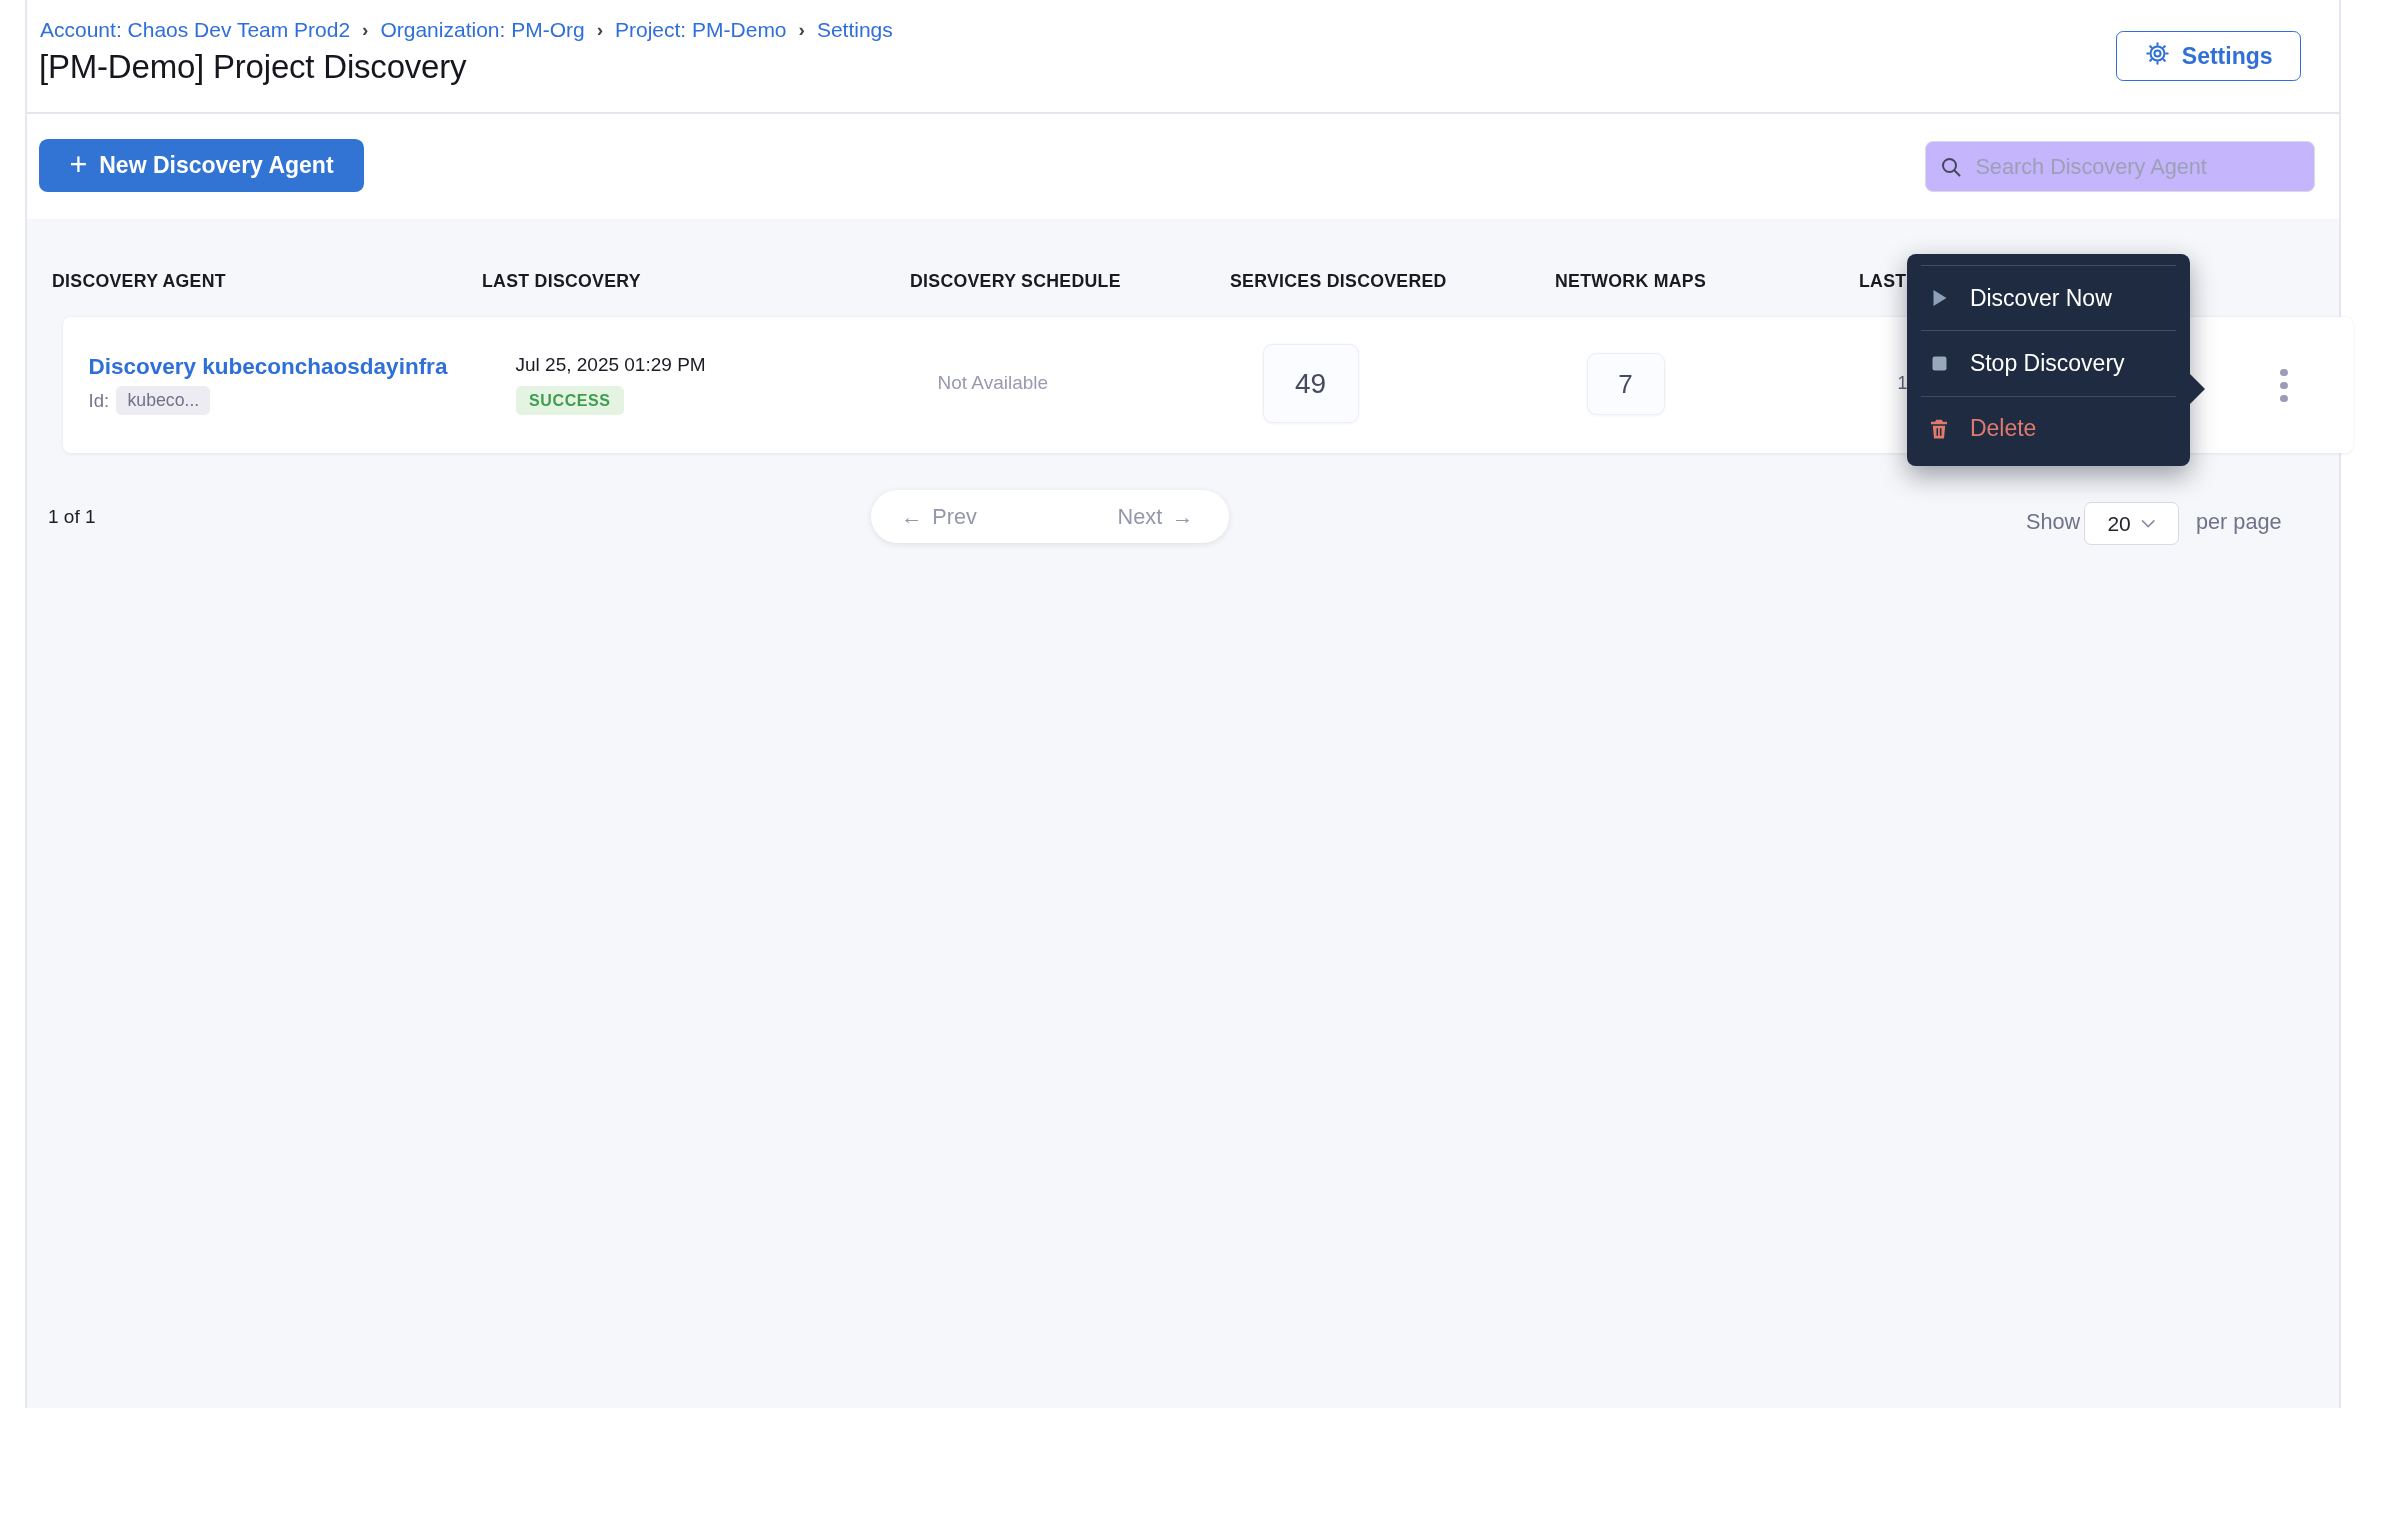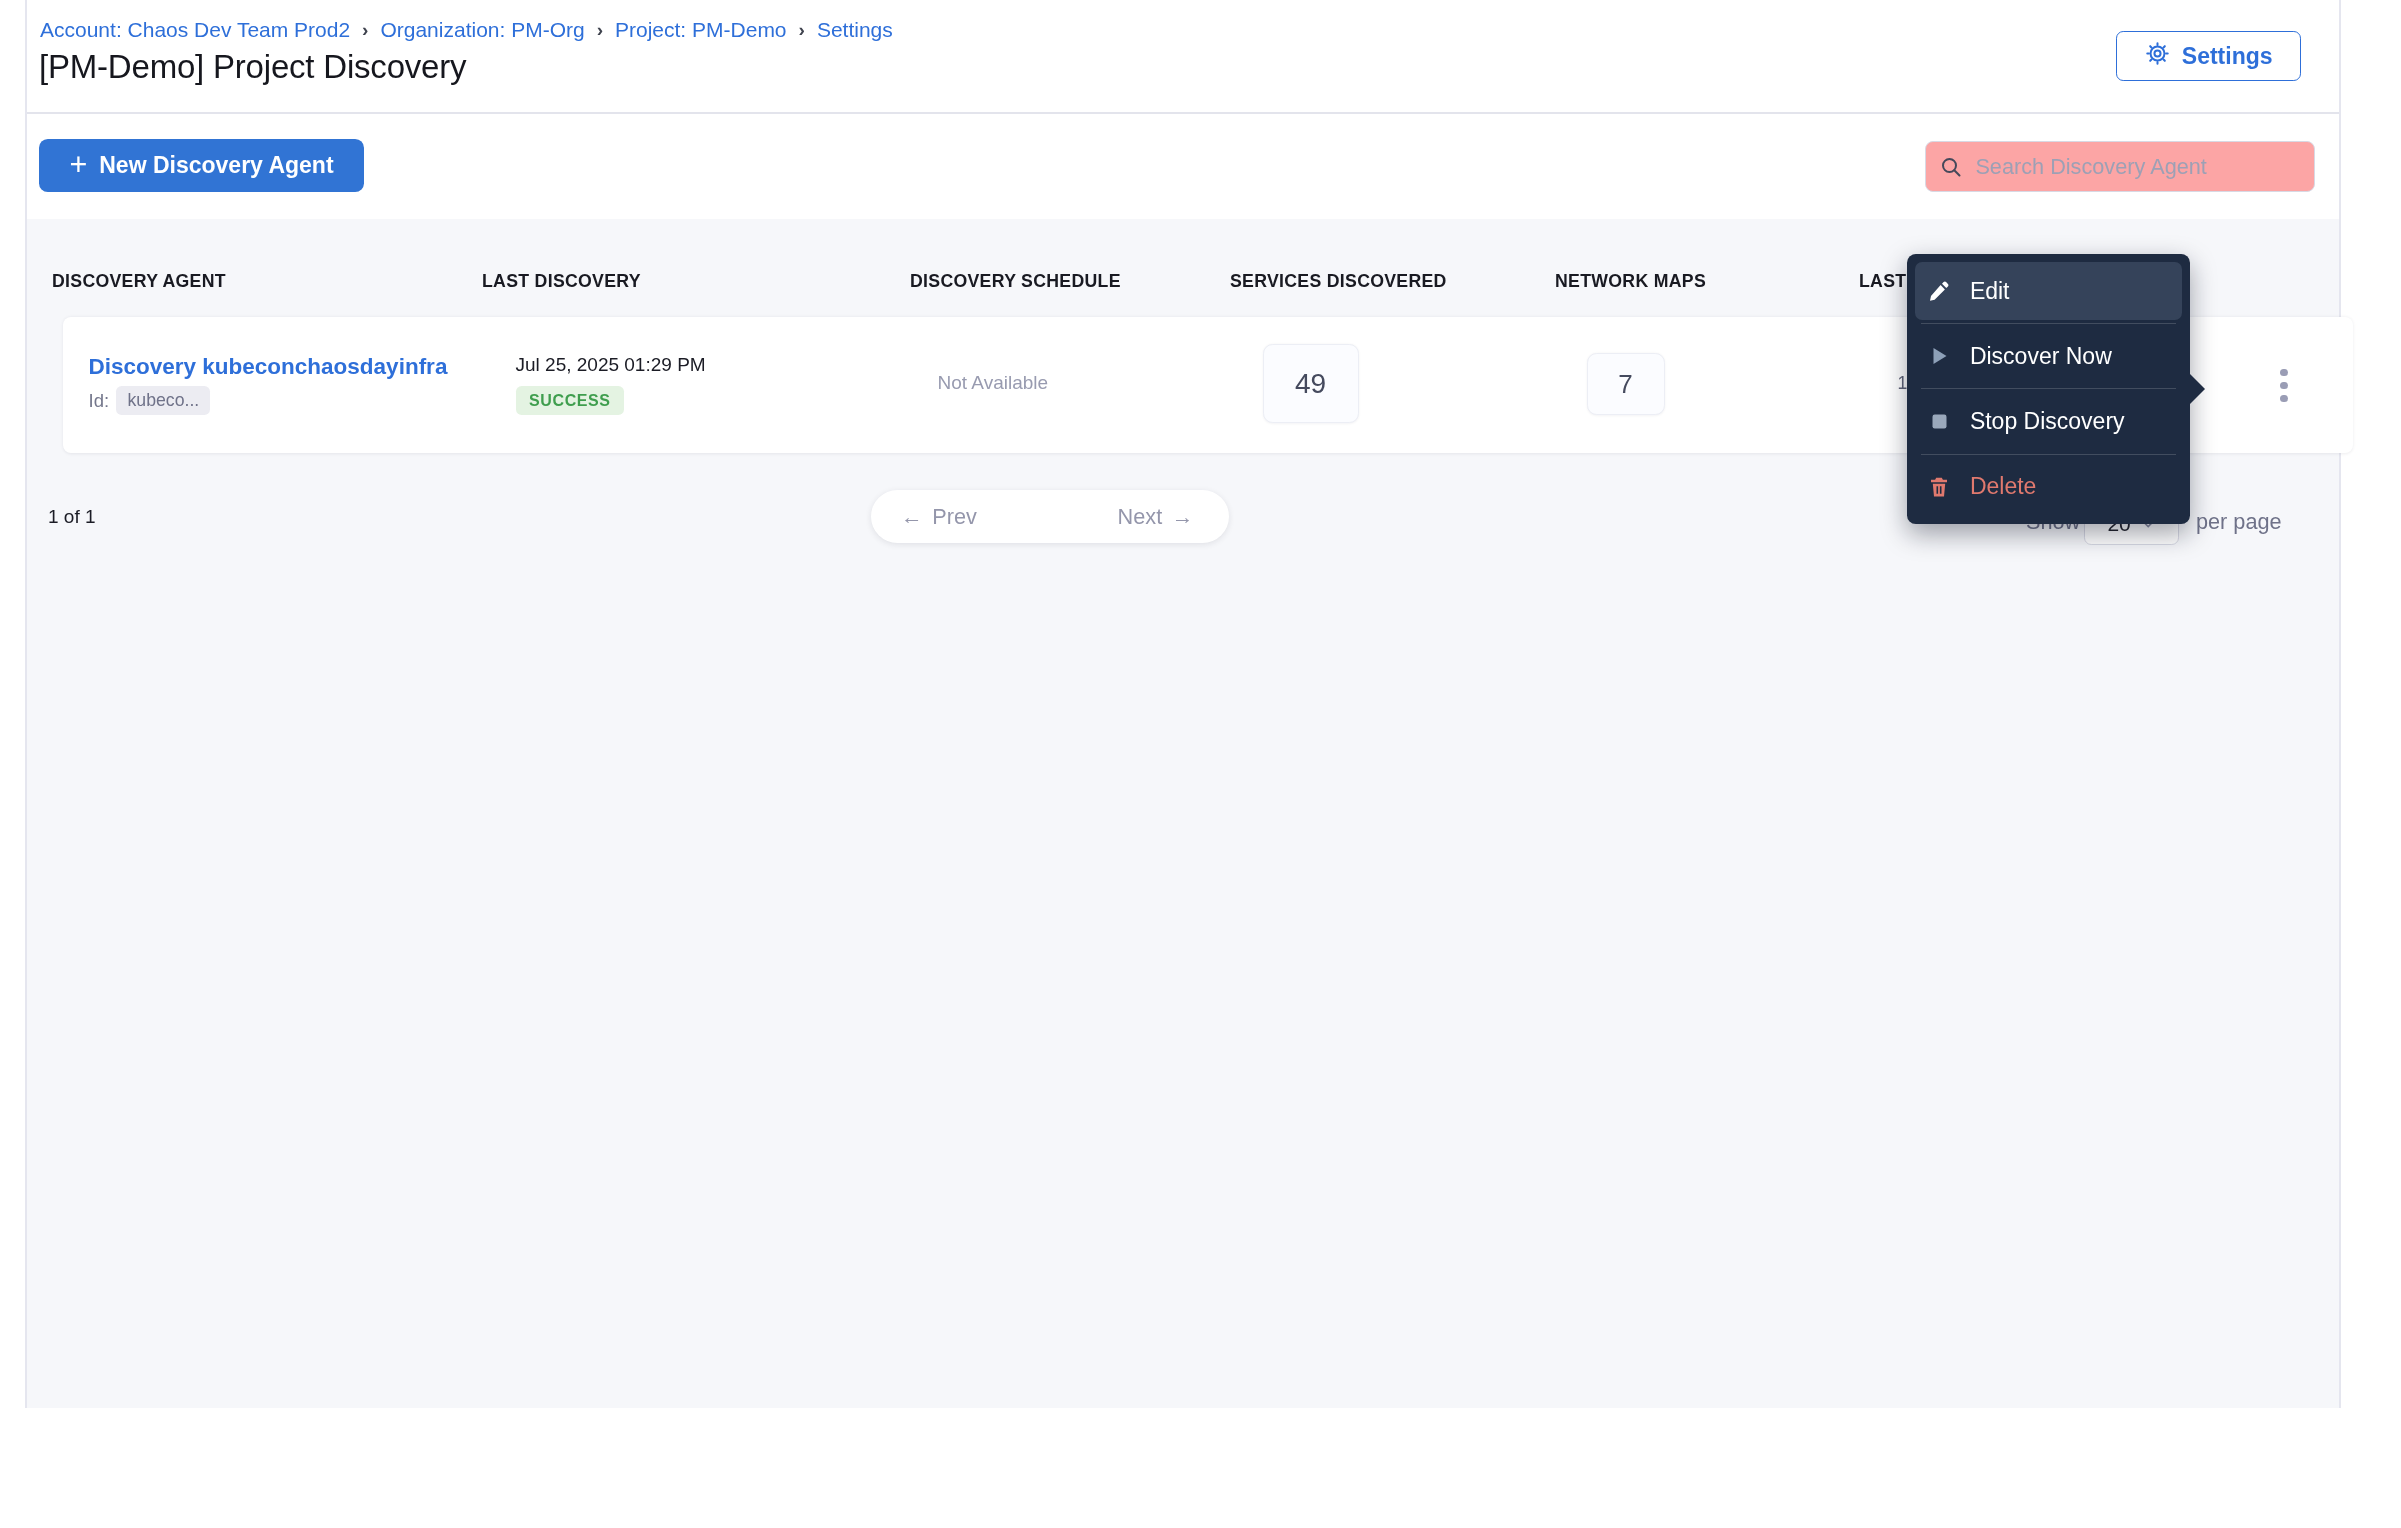--- a/index.html
+++ b/index.html
@@ -25,21 +25,21 @@
                 font-family:inherit;}
 
   
   .table-region{position:absolute;left:26.5px;top:219px;width:2312px;height:1309px;background:#f6f7fa;}
 
   .new-btn{position:absolute;left:39px;top:139px;width:325px;height:53px;background:#3174d4;border:none;
            border-radius:8.8px;color:#fff;font-size:23px;font-weight:700;display:flex;align-items:center;
            justify-content:center;gap:12px;cursor:pointer;font-family:inherit;}
   .plus{font-size:30.5px;font-weight:400;line-height:1;margin-top:-3.2px;}
 
-  .search-box{position:absolute;left:1925px;top:141px;width:390px;height:51px;background:#fca5a5;
+  .search-box{position:absolute;left:1925px;top:141px;width:390px;height:51px;background:#c4b5fd;
               border:1.6px solid #d8d9e4;border-radius:8px;display:flex;align-items:center;
               padding:0 13px;gap:10.4px;}
   .search-box input{flex:1;border:none;outline:none;background:transparent;font-size:21.7px;color:#333;
                     font-family:inherit;min-width:0;}
   .search-box input::placeholder{color:#9da0b5;}
 
   .th{position:absolute;top:271px;font-size:17.7px;font-weight:700;color:#191a22;letter-spacing:0.3px;}
 
   .row-card{position:absolute;left:26.5px;top:317px;width:2290px;height:136px;background:#fff;
             border-radius:8px;box-shadow:0 0.8px 3.2px rgba(25,26,50,.08);z-index:2;margin-left:36px;}
@@ -186,28 +186,20 @@
       <svg width="14.4" height="8.8" viewBox="0 0 14 8" fill="none" stroke="#8b8ea3" stroke-width="1.6">
           <path d="M1 1l6 6 6-6"></path>
         </svg>
     </span>
   </div>
   <span class="per-page">per page</span>
 
   <div class="menu">
     <div class="menu-caret"></div>
 
-    <div class="mi active">
-      <span class="ic">
-        <svg width="24" height="24" viewBox="0 0 24 24" fill="#ffffff">
-          <path d="M13.6 6.1l4.3 4.3L7.6 20.7l-4.6 1 1-4.6zM15 4.7l1.6-1.6c.7-.7 1.8-.7 2.5 0l1.8 1.8c.7.7.7 1.8 0 2.5L19.3 9z"></path>
-        </svg>
-      </span>
-      <span>Edit</span>
-    </div>
     <div class="menu-div"></div>
 
     <div class="mi">
       <span class="ic">
         <svg width="24" height="24" viewBox="0 0 24 24" fill="#8da0b8">
             <path d="M6.5 4l13 8-13 8z"></path>
           </svg>
       </span>
       <span>Discover Now</span>
     </div>

